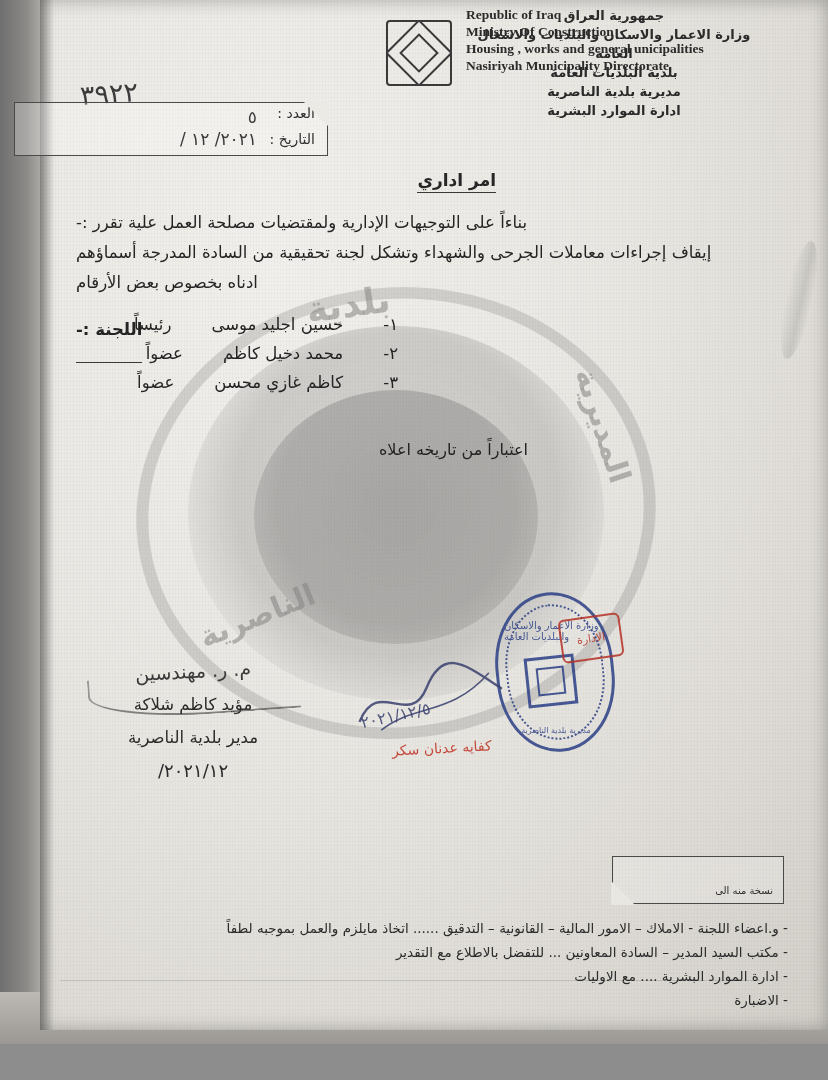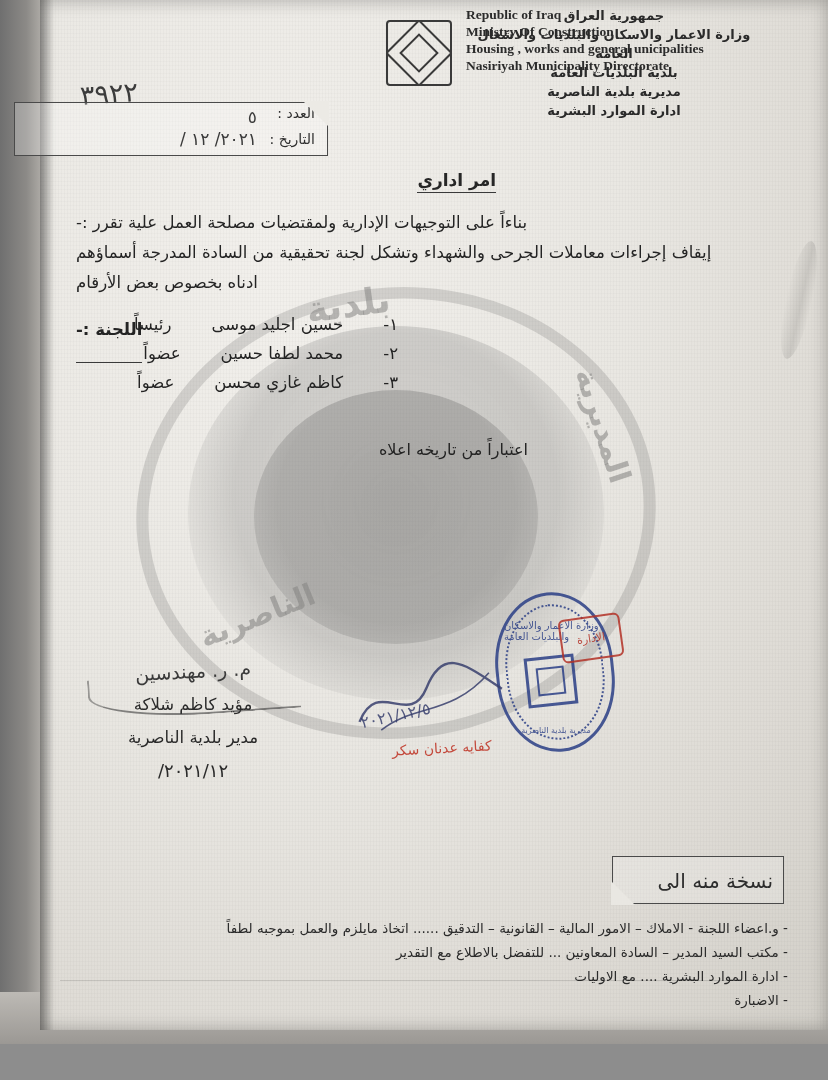--- a/index.html
+++ b/index.html
@@ -377,22 +377,22 @@
   .copies-box::after {
     content: "";
     position: absolute;
     left: -2px; bottom: -2px;
     width: 0; height: 0;
     border-right: 24px solid transparent;
     border-bottom: 24px solid #e9e7e2;
   }
   .copies-label {
     position: absolute;
-    right: 10px; top: 12px;
-    font-size: 20px;
+    right: 10px; top: 28px;
+    font-size: 10px;
     color: #2c2c2c;
   }
   .footer-list {
     position: absolute;
     right: 40px; top: 916px;
     width: 736px;
     text-align: right;
     font-size: 13.5px;
     line-height: 24px;
     color: #2b2b2b;
@@ -477,21 +477,21 @@
   </div>
 
   <div class="members">
     <div class="member-row">
       <span>١-</span>
       <span>حسين اجليد موسى</span>
       <span class="member-role">رئيساً</span>
     </div>
     <div class="member-row">
       <span>٢-</span>
-      <span>محمد لطفا حسين</span>
+      <span>محمد دخيل كاظم</span>
       <span class="member-role">عضواً</span>
     </div>
     <div class="member-row">
       <span>٣-</span>
       <span>كاظم غازي محسن</span>
       <span class="member-role">عضواً</span>
     </div>
   </div>
 
   <div class="effective">اعتباراً من تاريخه اعلاه</div>

